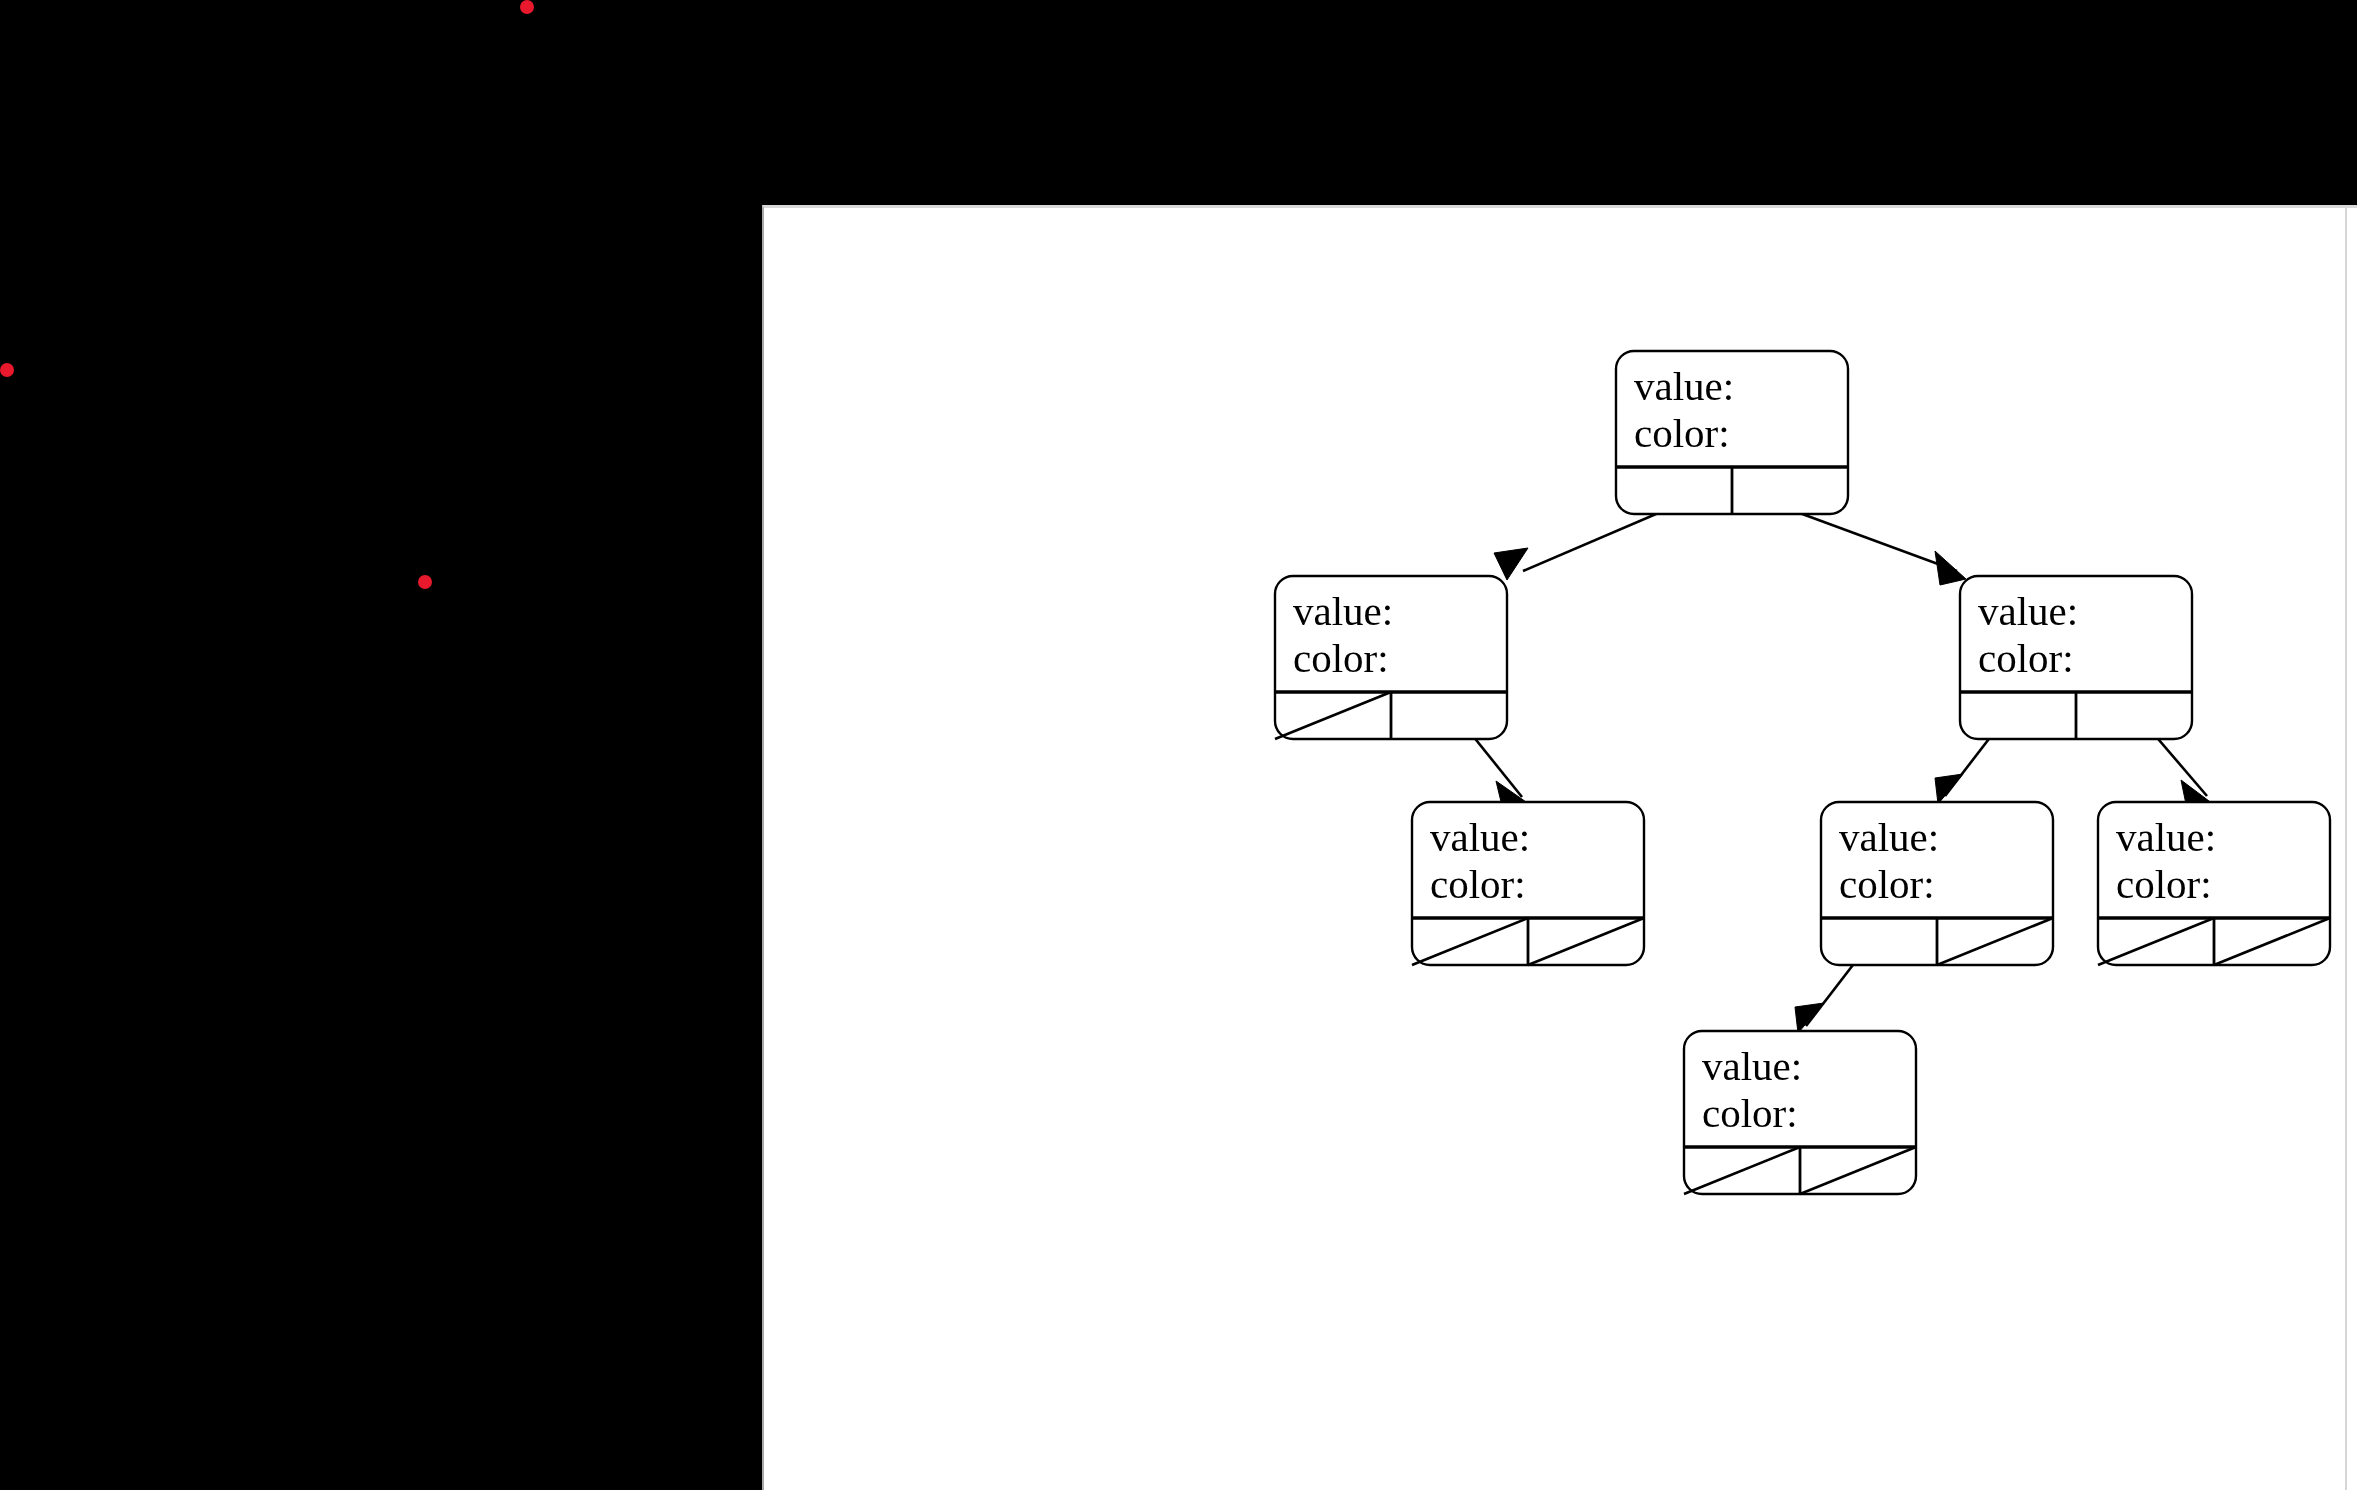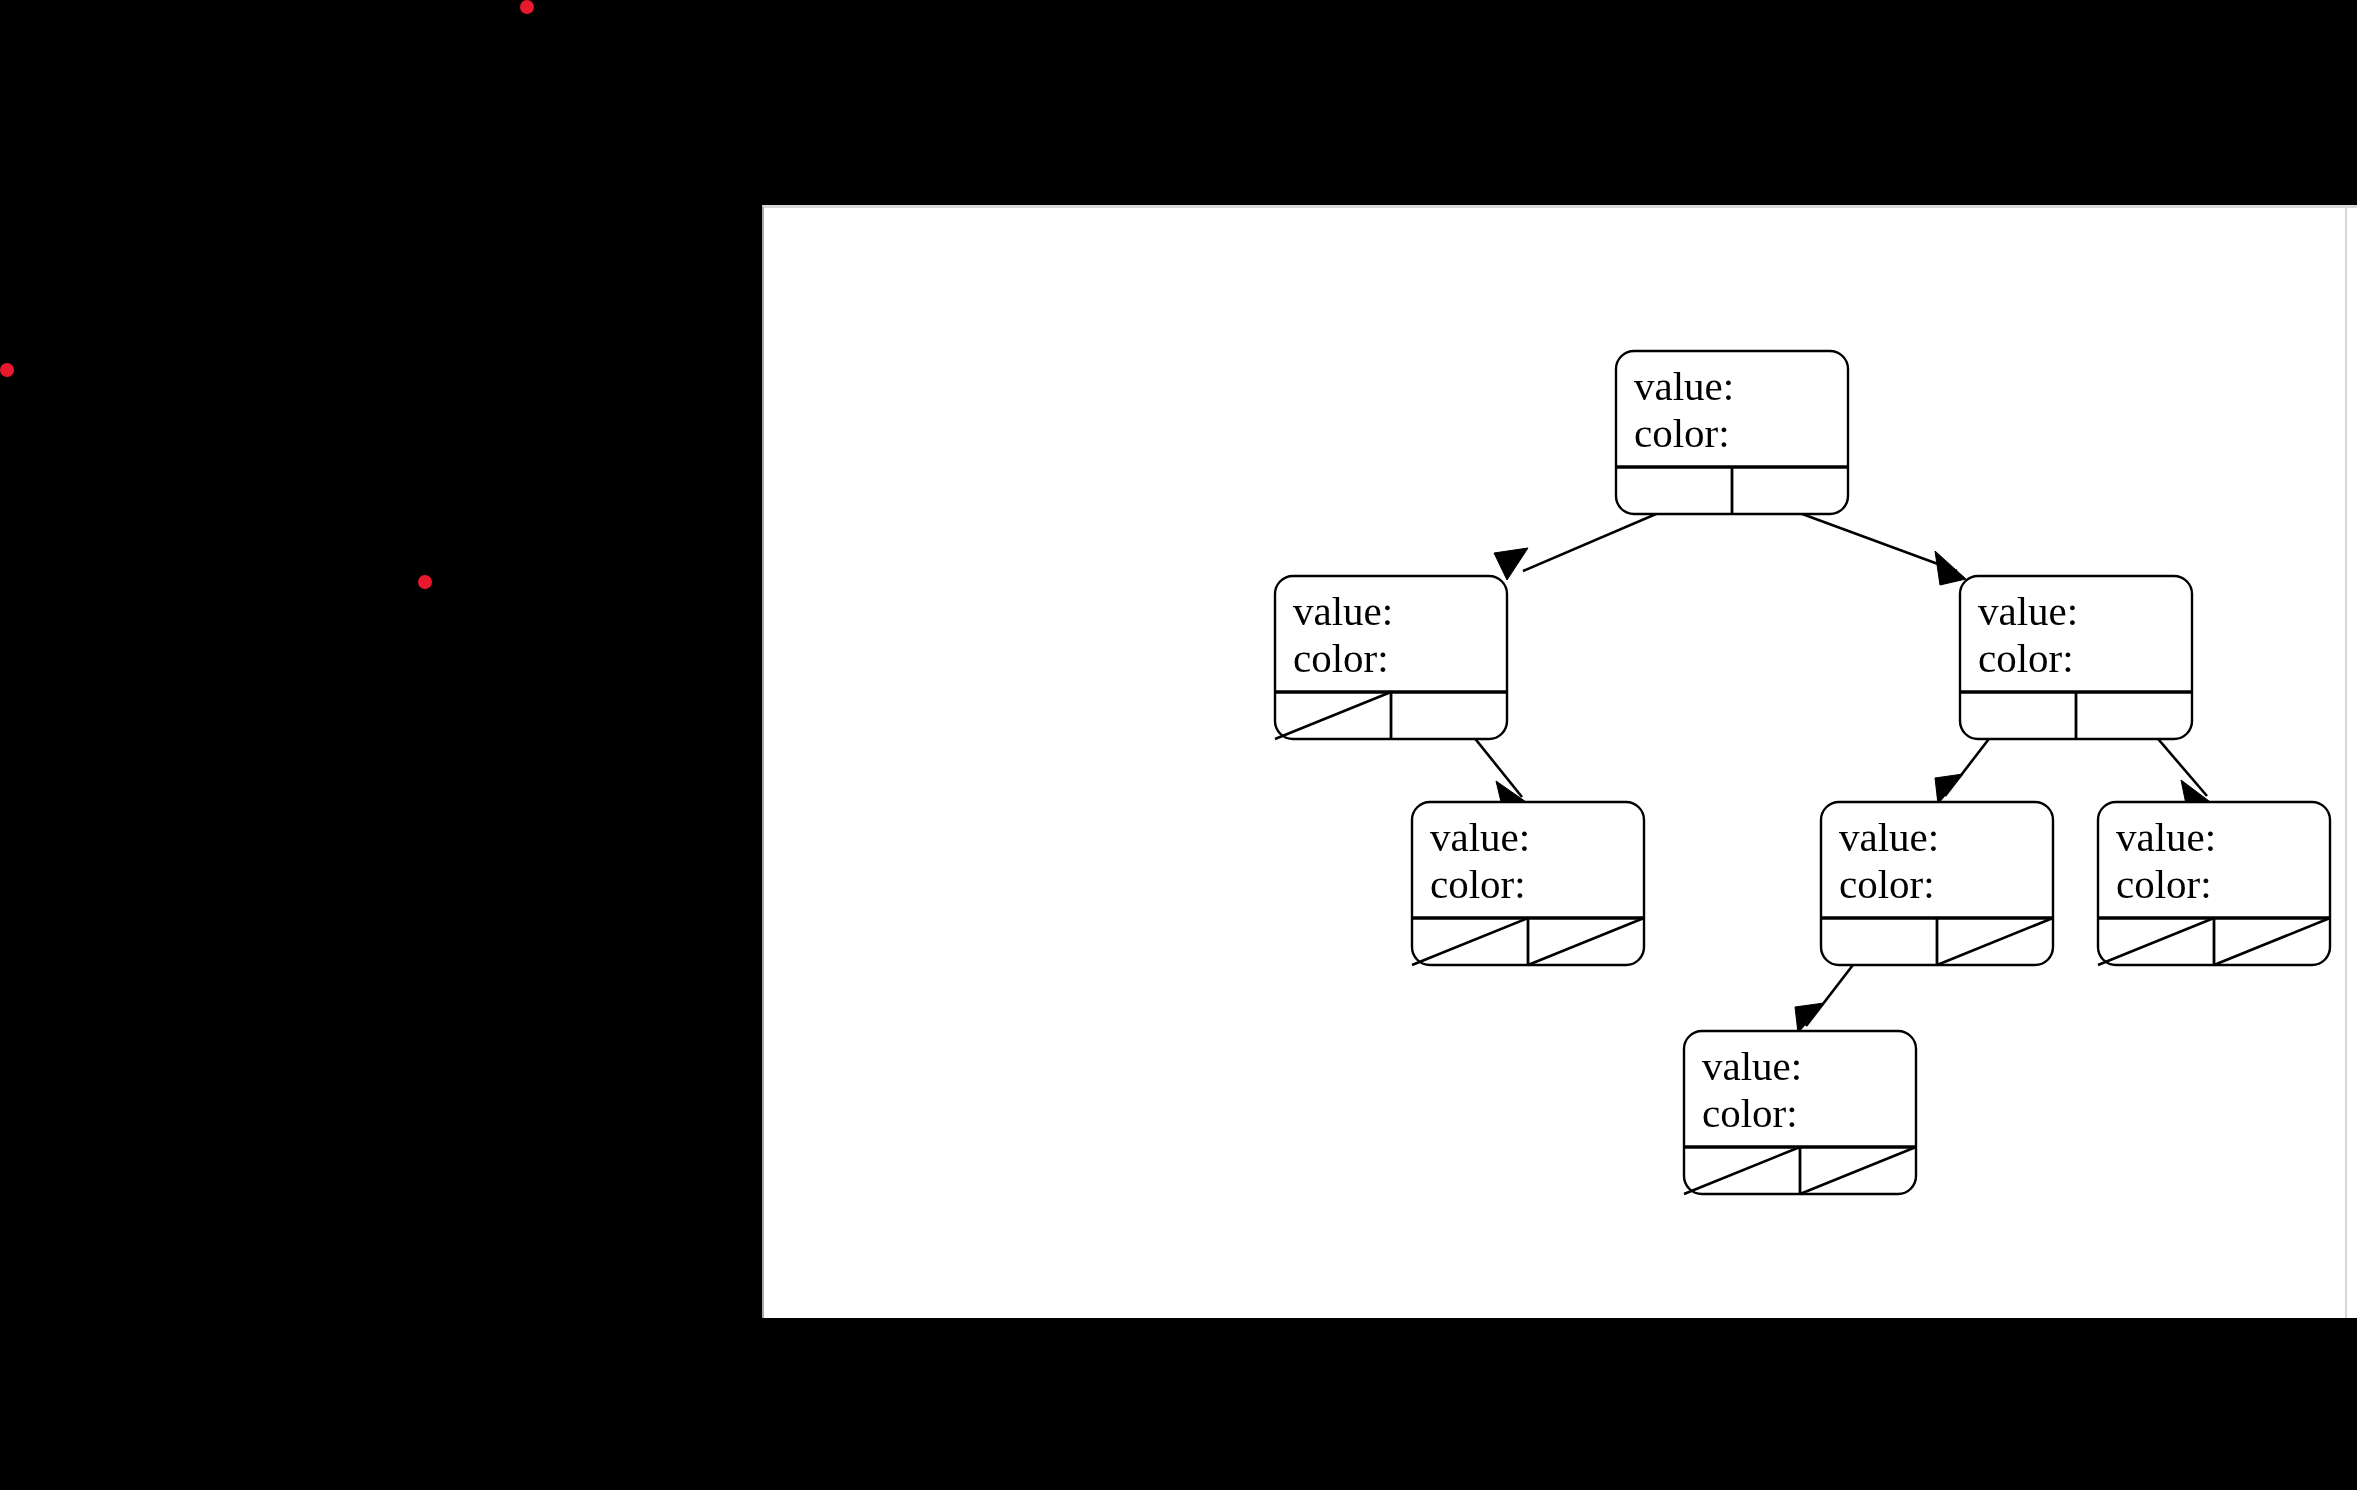--- a/index.html
+++ b/index.html
@@ -3,21 +3,21 @@
 <meta charset="utf-8">
 <style>
   html, body {
     margin: 0;
     padding: 0;
     background: #000000;
   }
   #screen {
     position: relative;
     width: 2357px;
-    height: 1318px;
+    height: 1490px;
     background: #000000;
     overflow: hidden;
   }
   
   .red-dot {
     position: absolute;
     border-radius: 50%;
     background: #e8192c;
   }
   

